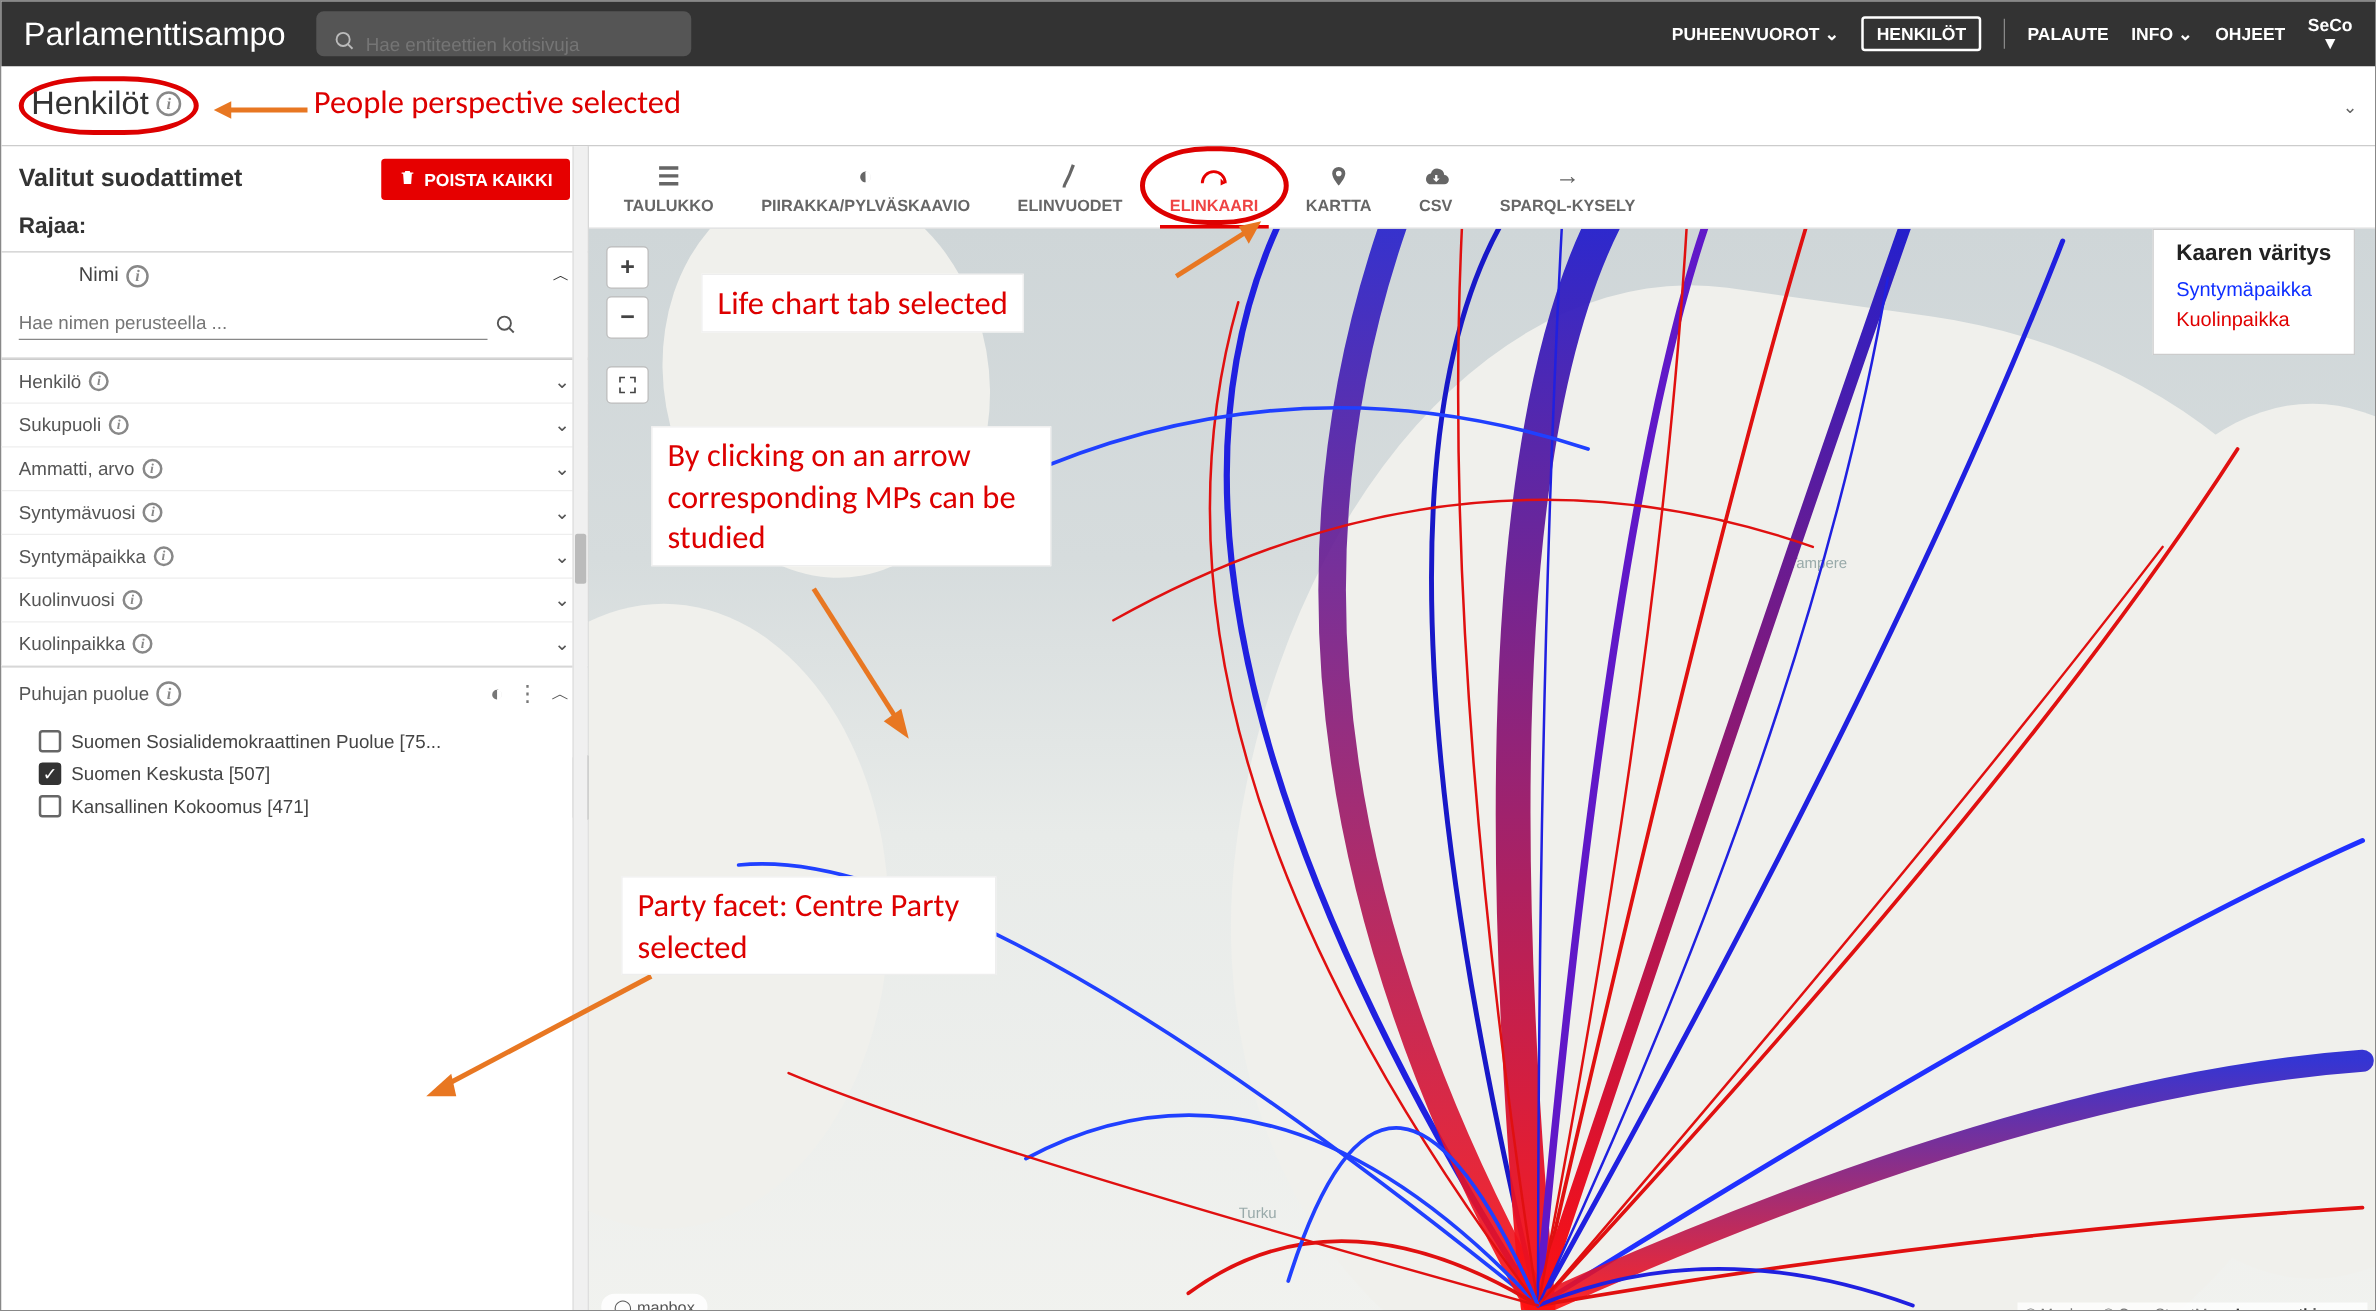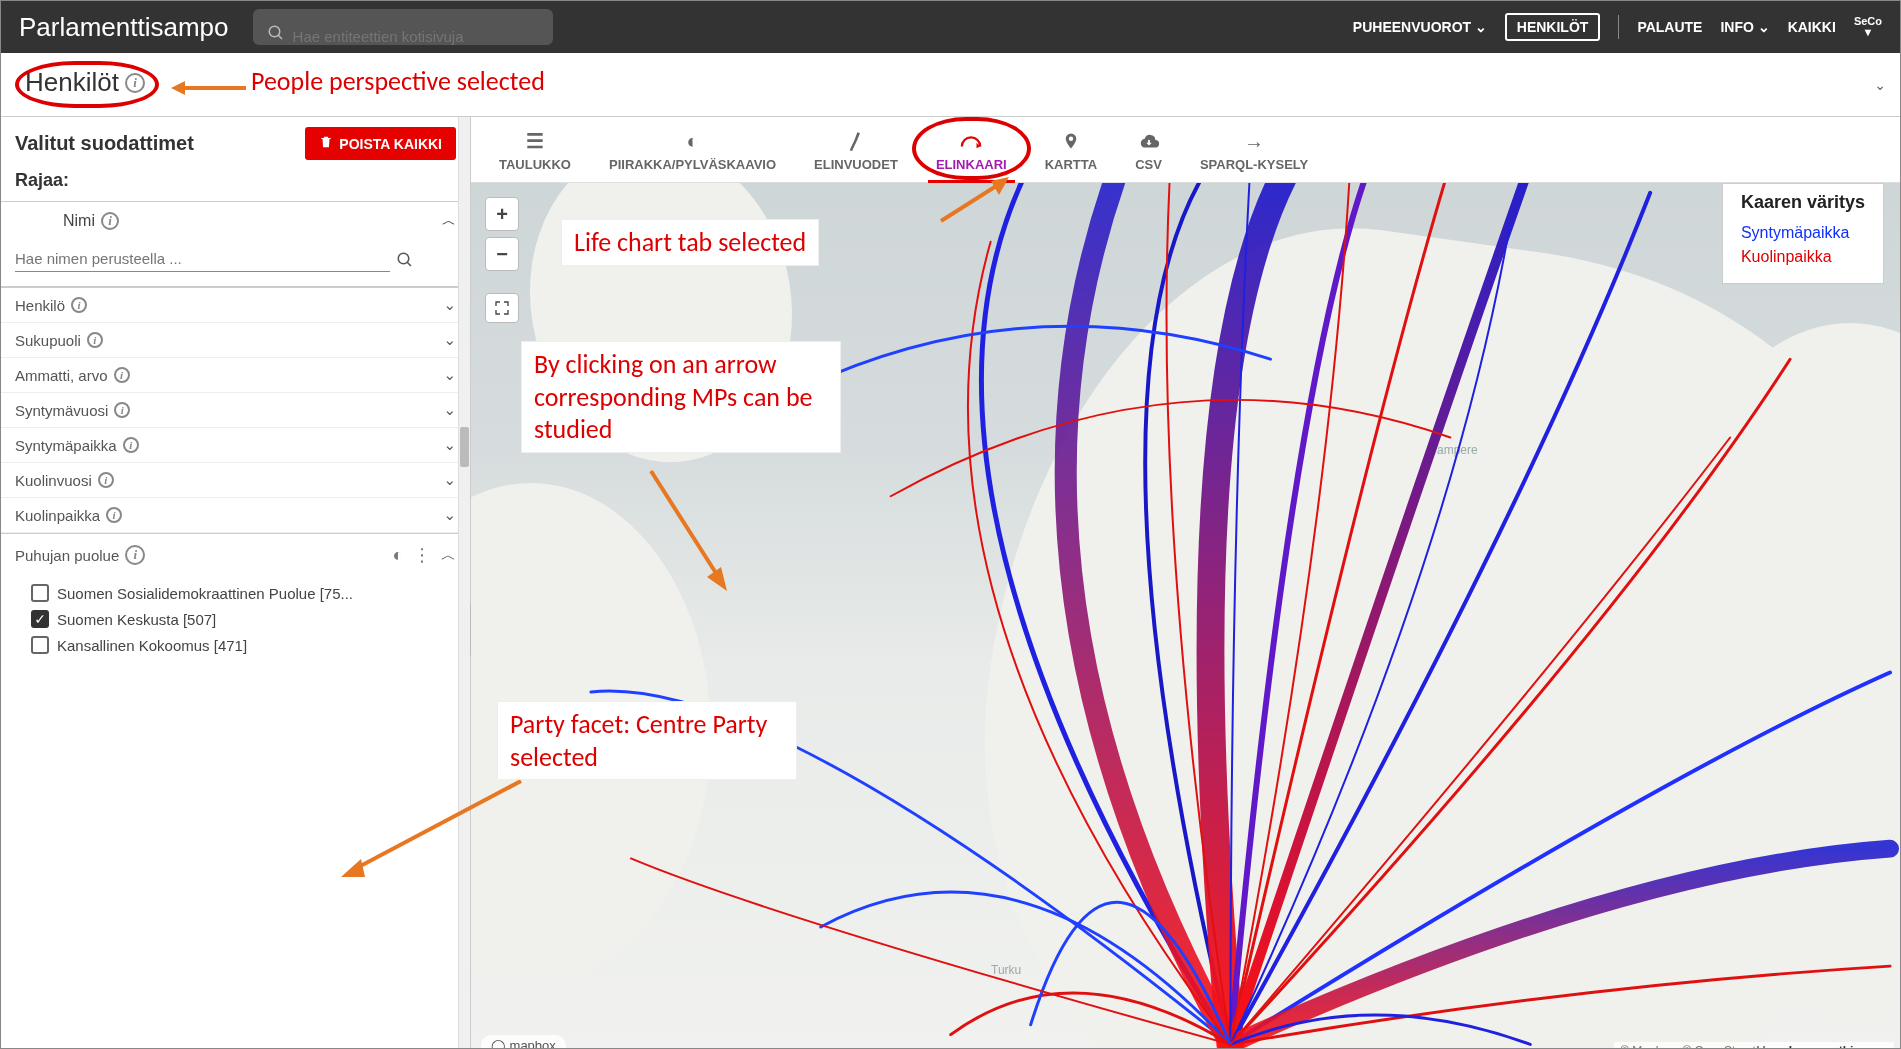--- a/index.html
+++ b/index.html
@@ -7,21 +7,21 @@
 
 
 .topbar { background: #333; color: #fff; height: 52px; display: flex; align-items: center; padding: 0 18px; }
 .brand { font-size: 26px; font-weight: 400; margin-right: 24px; }
 .search-box { background: #555; border-radius: 6px; height: 36px; display: flex; align-items: flex-end; padding: 0 14px; width: 300px; color: #bbb; }
 .search-box input { background: transparent; border: none; color: #bbb; font-size: 15px; margin-left: 8px; outline: none; width: 100%; }
 .topnav { margin-left: auto; display: flex; align-items: center; gap: 18px; font-size: 14px; font-weight: 600; }
 .topnav .nav-item { display: flex; align-items: center; gap: 4px; cursor: pointer; }
 .topnav .nav-boxed { border: 2px solid #fff; padding: 4px 10px; border-radius: 3px; }
 .topnav .divider { width: 1px; height: 24px; background: #888; }
-.seco-logo { display:flex; flex-direction:column; align-items:center; font-size:11px; line-height:1; }
+.seco-logo { display:flex; flex-direction:column; align-items:center; font-size:14px; line-height:1; }
 
 
 .perspective-row { border-bottom: 1px solid #ccc; padding: 8px 14px; display: flex; align-items: center; position: relative; }
 .perspective-title { font-size: 26px; font-weight: 400; display: flex; align-items: center; gap: 6px; position: relative; }
 .perspective-title .circled { border: 4px solid #d00; border-radius: 50%/60%; padding: 2px 10px 6px 6px; display: inline-flex; align-items: center; gap: 6px; }
 .info-icon { width: 20px; height: 20px; border: 2px solid #888; border-radius: 50%; display: inline-flex; align-items: center; justify-content: center; font-size: 13px; color: #888; font-weight: bold; font-style: italic; font-family: Georgia, serif; }
 .chev-down { margin-left: auto; color: #666; }
 
 
 .main-layout { display: flex; height: calc(100% - 52px - 48px); }
@@ -63,21 +63,21 @@
 .party-option { display: flex; align-items: center; gap: 8px; padding: 4px 0; }
 .checkbox { width: 18px; height: 18px; border: 2px solid #666; border-radius: 3px; display: inline-flex; align-items: center; justify-content: center; flex-shrink: 0; cursor:pointer; }
 .checkbox.checked { background: #333; border-color: #333; color: #fff; font-size: 14px; }
 .party-scroll { position:absolute; right:-2px; top:0; width:14px; height:120px; }
 .party-scroll .thumb { position:absolute; top:28px; width:14px; height:52px; background:#bbb; border-radius:3px; }
 
 
 .tabs { display: flex; align-items: center; border-bottom: 1px solid #ddd; padding: 6px 10px 0; gap: 2px; }
 .tab { display: flex; flex-direction: column; align-items: center; padding: 6px 18px 10px; font-size: 13px; font-weight: 600; color: #666; cursor: pointer; gap: 4px; position: relative; }
 .tab .tab-icon { font-size: 20px; height: 24px; display: flex; align-items: center; }
-.tab.active { color: #a21caf; }
+.tab.active { color: #ef4444; }
 .tab.active::after { content: ""; position: absolute; bottom: -1px; left: 10px; right: 10px; height: 3px; background: #e60000; }
 .tab.circled-tab { }
 .tab-ellipse { position:absolute; top:-6px; left:-6px; right:-6px; bottom:2px; border:4px solid #d00; border-radius:50%/55%; pointer-events:none; }
 
 
 .map-area { flex:1; position: relative; background: linear-gradient(180deg,#cfd6d8 0%, #d6dcdd 30%, #e8ebe9 55%, #f1f2ef 100%); overflow:hidden; }
 .land { position:absolute; background:#f0f0ec; }
 .land.fin { width:900px; height:900px; left:520px; top:60px; border-radius:40% 50% 50% 40%/60% 40% 50% 50%; transform:rotate(8deg); }
 .land.left { width:360px; height:500px; left:-120px; top:300px; border-radius:50%; }
 .land.swe { width:260px; height:320px; left:60px; top:-40px; border-radius:50%; transform:rotate(-10deg); }
@@ -133,21 +133,21 @@
     </div>
     <div class="divider"></div>
     <div class="nav-item">
         <span>PALAUTE</span>
       </div>
     <div class="nav-item">
       <span>INFO</span>
       <span>⌄</span>
     </div>
     <div class="nav-item">
-        <span>KAIKKI</span>
+        <span>OHJEET</span>
       </div>
     <div class="seco-logo">
       <span>SeCo</span>
       <span>▼</span>
     </div>
   </div>
 </div>
 
 <div class="perspective-row">
   <div class="perspective-title">

